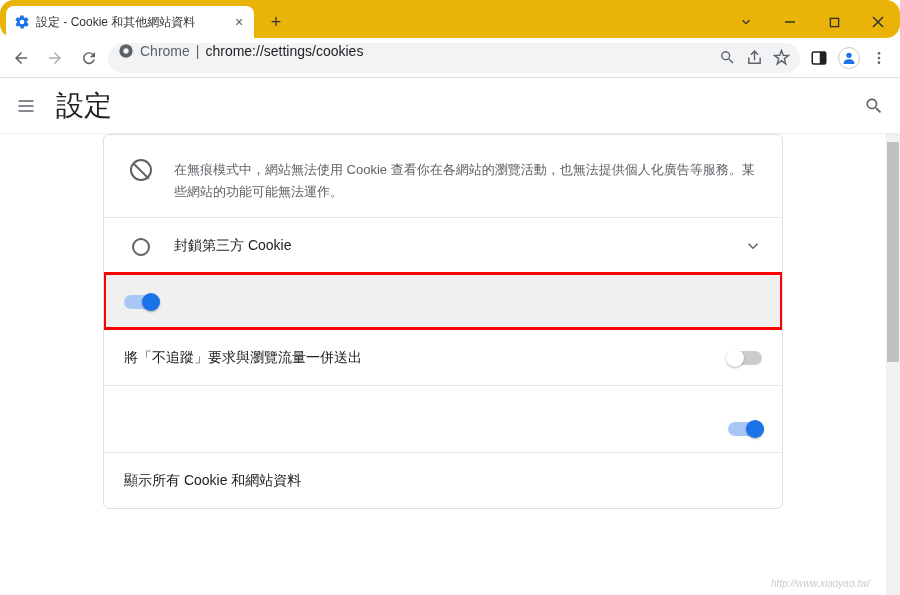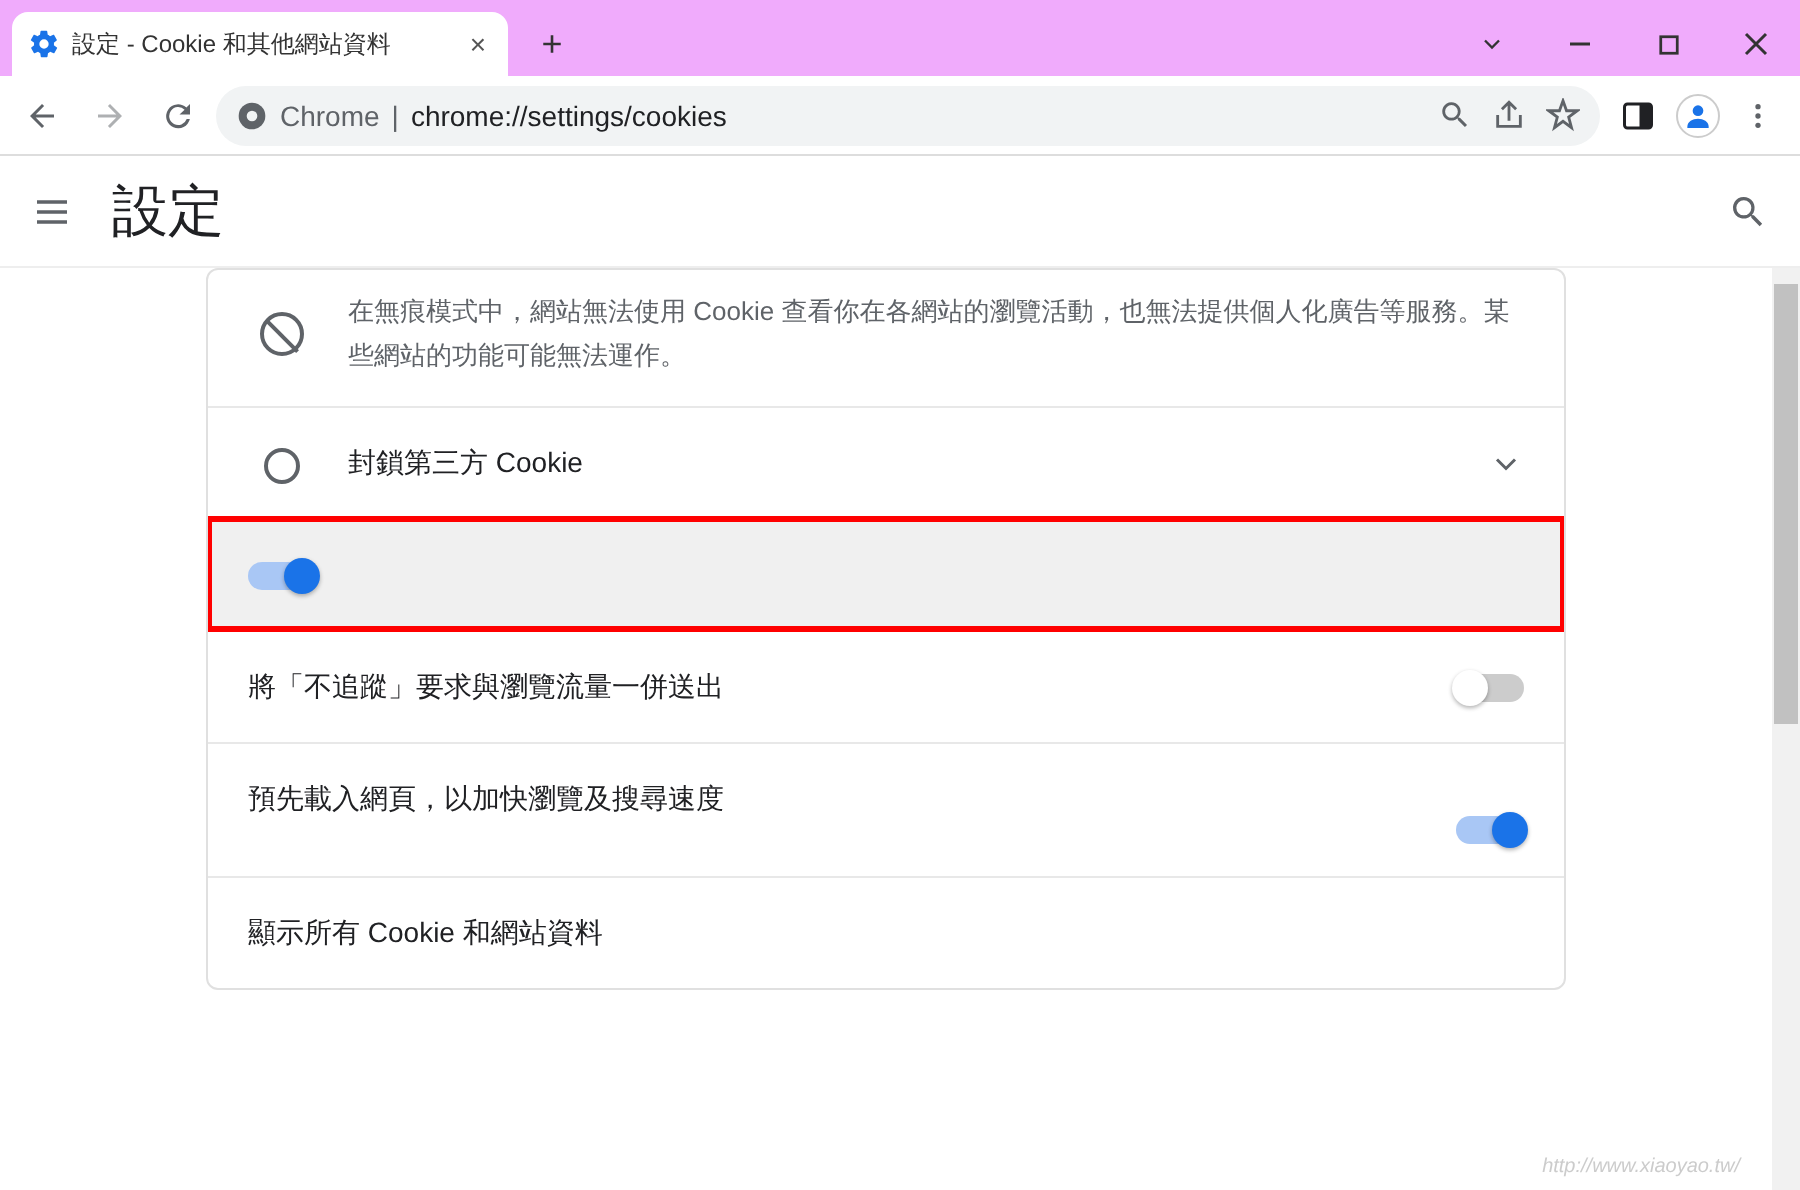--- a/index.html
+++ b/index.html
@@ -9,23 +9,24 @@
     color: #202124;
     background: #fff;
     width: 900px;
     height: 595px;
     overflow: hidden;
     position: relative;
   }
   
   .titlebar {
     height: 38px;
-    background: #f0abfc;
+    background: #eab308;
     display: flex;
     align-items: flex-end;
+    border-radius: 14px;
   }
   .tab {
     margin-left: 6px;
     height: 32px;
     width: 248px;
     background: #fff;
     border-radius: 8px 8px 0 0;
     display: flex;
     align-items: center;
     padding: 0 8px;
@@ -67,21 +68,20 @@
     width: 30px; height: 30px; display: flex;
     align-items: center; justify-content: center;
     color: #5f6368; border-radius: 50%;
   }
   .omnibox {
     flex: 1;
     height: 30px;
     background: #f1f3f4;
     border-radius: 15px;
     display: flex;
-    align-items: center;
     padding: 0 10px;
     gap: 6px;
     color: #5f6368;
   }
   .omnibox .url { color: #202124; font-size: 14px; }
   .omnibox .url .chrome-label { color: #5f6368; }
   .omnibox .url .sep { color: #5f6368; margin: 0 6px; }
   .omni-right { margin-left: auto; display: flex; gap: 10px; align-items: center; color: #5f6368; }
   .avatar {
     width: 22px; height: 22px; border-radius: 50%;
@@ -129,21 +129,21 @@
     overflow: hidden;
   }
   .row {
     display: flex;
     align-items: center;
     padding: 14px 20px;
     min-height: 56px;
     border-top: 1px solid #e8e8e8;
     gap: 16px;
   }
-  .row.first { border-top: none; padding-top: 8px; padding-bottom: 14px; align-items: center; }
+  .row.first { border-top: none; padding-top: 22px; padding-bottom: 14px; align-items: flex-start; }
   .iconcol { width: 34px; display: flex; justify-content: center; padding-top: 2px;}
   .radio {
     width: 18px; height: 18px; border: 2px solid #5f6368;
     border-radius: 50%;
   }
   .ban-icon {
     width: 22px; height: 22px; border: 2px solid #5f6368;
     border-radius: 50%; position: relative;
   }
   .ban-icon::after {
@@ -335,21 +335,20 @@
 
       <div class="row">
         <div class="row-main">
           <div class="row-label">將「不追蹤」要求與瀏覽流量一併送出</div>
         </div>
         <div class="toggle off"></div>
       </div>
 
       <div class="row" style="align-items:flex-start; padding-top:16px; padding-bottom:16px;">
         <div class="row-main">
-          <div class="row-label">預先載入網頁，以加快瀏覽及搜尋速度</div>
         </div>
         <div class="toggle on" style="margin-top:20px;"></div>
       </div>
 
       <div class="row">
         <div class="row-main">
           <div class="row-label">顯示所有 Cookie 和網站資料</div>
         </div>
       </div>
 

